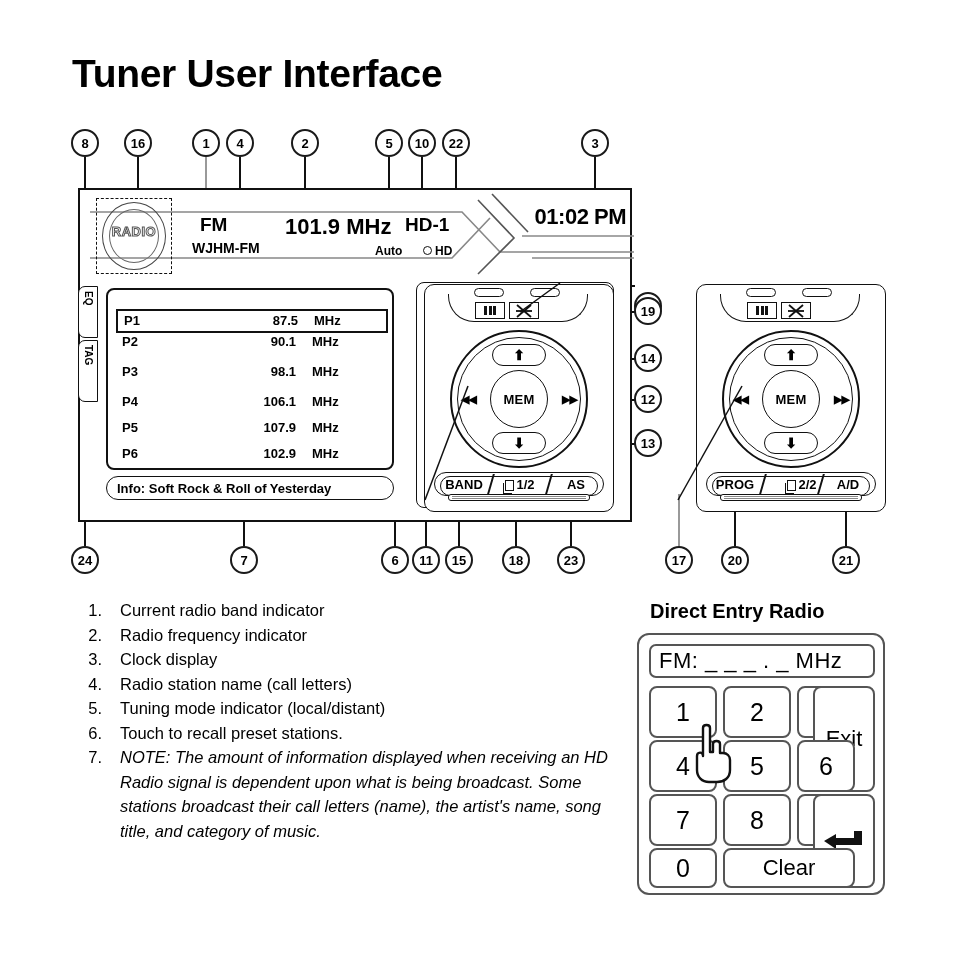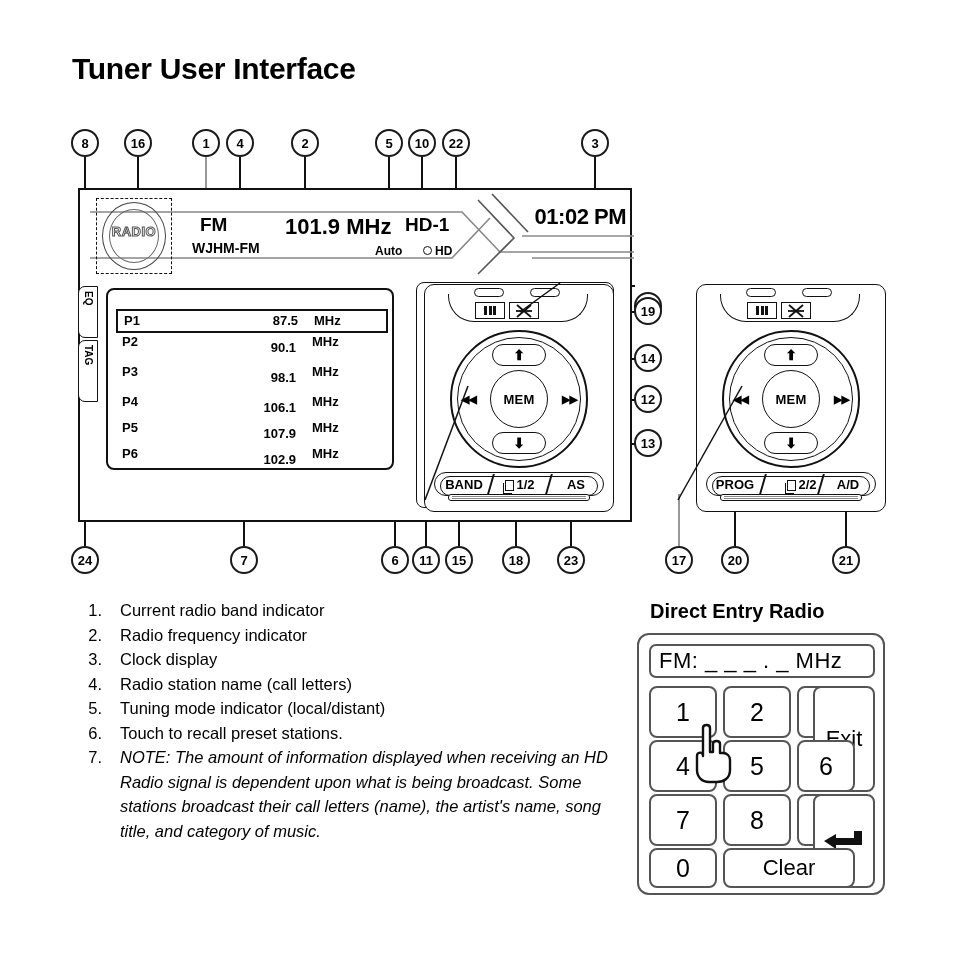--- a/index.html
+++ b/index.html
@@ -9,21 +9,21 @@
     font-family:"Liberation Sans", sans-serif;
     color:#000;
     position:relative;
     overflow:hidden;
   }
   .page{position:absolute;inset:0;}
 
   
   .page-title{
     position:absolute;left:72px;top:52px;
-    font-size:30px;font-weight:bold;letter-spacing:-0.3px;
+    font-size:39px;font-weight:bold;letter-spacing:-0.3px;
   }
 
   
   .callout{
     position:absolute;
     width:28px;height:28px;border-radius:50%;
     border:2px solid #1a1a1a;background:#fff;
     font-size:13px;font-weight:bold;
     display:flex;align-items:center;justify-content:center;
     box-sizing:border-box;z-index:40;
@@ -106,21 +106,21 @@
     position:absolute;left:26px;top:98px;width:288px;height:182px;
     border:2px solid #111;border-radius:8px;box-sizing:border-box;
     background:#fff;
   }
   .preset-row{
     position:absolute;left:8px;width:272px;height:24px;
     font-size:13px;font-weight:bold;
     box-sizing:border-box;
   }
   .preset-row .pn{position:absolute;left:6px;top:4px;}
-  .preset-row .pv{position:absolute;left:120px;top:10px;width:60px;text-align:right;}
+  .preset-row .pv{position:absolute;left:120px;top:4px;width:60px;text-align:right;}
   .preset-row .pu{position:absolute;left:196px;top:4px;}
   .preset-row.sel{border:2px solid #111;}
   .preset-row.sel .pn{top:2px;}
   .preset-row.sel .pv{top:2px;}
   .preset-row.sel .pu{top:2px;}
 
   .info-bar{
     position:absolute;left:26px;top:286px;width:288px;height:24px;
     border:1.5px solid #111;border-radius:12px;box-sizing:border-box;
     font-size:13px;font-weight:bold;
@@ -376,20 +376,23 @@
         <span class="pv">107.9</span>
         <span class="pu">MHz</span>
       </div>
       <div class="preset-row" style="top:152px;">
         <span class="pn">P6</span>
         <span class="pv">102.9</span>
         <span class="pu">MHz</span>
       </div>
     </div>
 
+    <div class="info-bar">
+      <span>Info: Soft Rock &amp; Roll of Yesterday</span>
+    </div>
 
     <div class="ctrl-block"></div>
   </div>
 
   <div class="panel" style="left:424px;top:284px;width:190px;height:228px;z-index:20;">
     <div class="frame"></div>
 
     <div class="topbar" style="left:24px;">
       <div class="hump"></div>
       <div class="nubL"></div>

